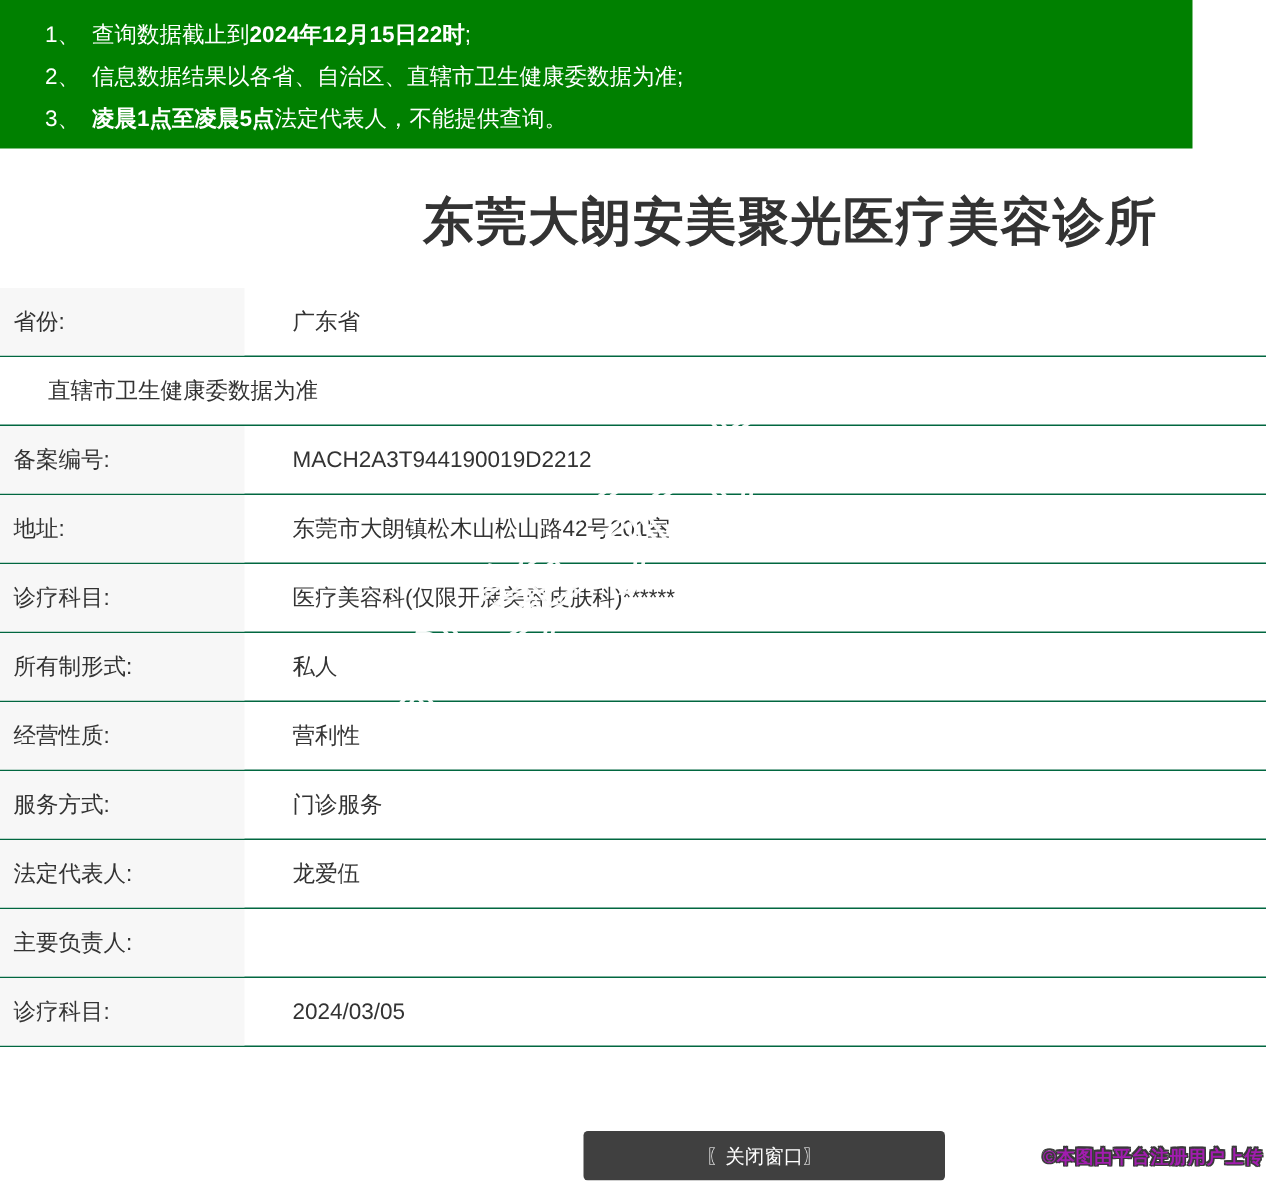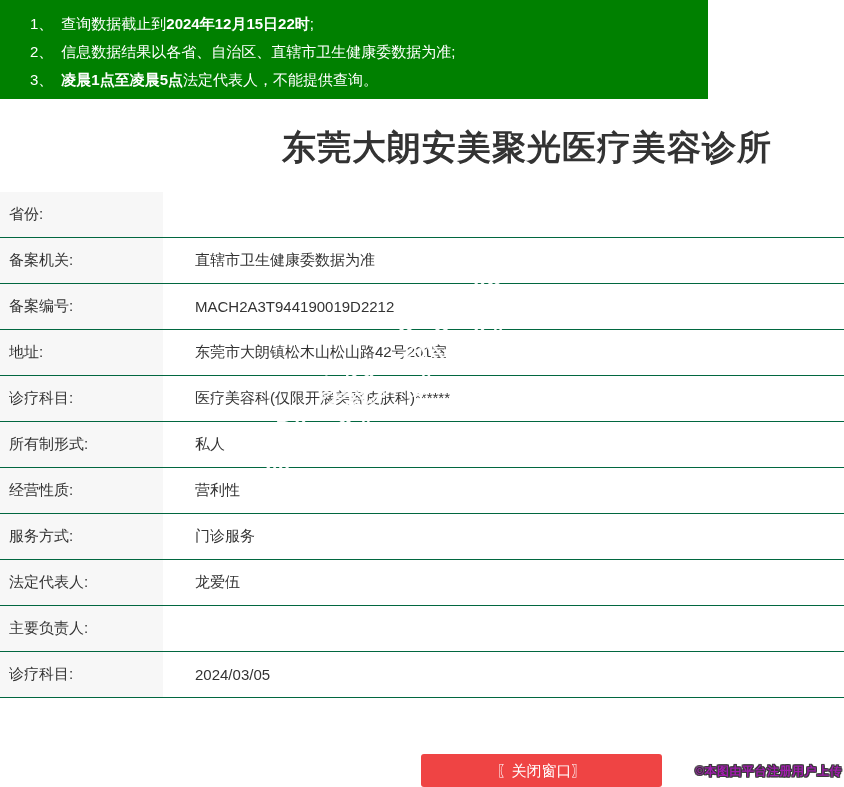--- a/index.html
+++ b/index.html
@@ -7,21 +7,21 @@
   body {
     position:relative;
     overflow:hidden;
     background:#ffffff;
     font-family:"Liberation Sans", sans-serif;
     color:#333333;
   }
 
   
   .notice-bar {
-    width:708px;
+    width:795px;
     height:99px;
     background:#008000;
     color:#ffffff;
     padding:10px 10px 0 30px;
     font-size:15px;
   }
   .notice-line { line-height:28px; white-space:nowrap; }
   .notice-num { display:inline-block; margin-right:8px; }
   .notice-bold { font-weight:bold; }
 
@@ -55,29 +55,29 @@
   }
   .record-row .cell-value {
     display:flex;
     align-items:center;
     padding-left:32px;
   }
 
   
   .close-btn {
     position:absolute;
-    left:421px;
+    left:389px;
     top:754px;
     width:241px;
     height:33px;
-    background:#ef4444;
+    background:#404040;
     border:none;
     border-radius:3px;
     color:#ffffff;
-    font-size:15px;
+    font-size:13px;
     line-height:31px;
     text-align:center;
     cursor:pointer;
     font-family:"Liberation Sans", sans-serif;
   }
 
   
   .copyright {
     position:absolute;
     right:2px;
@@ -115,23 +115,23 @@
   <div class="notice-line">
     <span class="notice-num">3、</span><span></span><span class="notice-bold">凌晨1点至凌晨5点</span><span>法定代表人，不能提供查询。</span>
   </div>
 </div>
 
 <h1 class="page-title">东莞大朗安美聚光医疗美容诊所</h1>
 
 <div class="record-table">
   <div class="record-row">
     <div class="cell-label">省份:</div>
+    <div class="cell-value">广东省</div>
   </div>
   <div class="record-row">
-    <div class="cell-label">备案机关:</div>
     <div class="cell-value">直辖市卫生健康委数据为准</div>
   </div>
   <div class="record-row">
     <div class="cell-label">备案编号:</div>
     <div class="cell-value">MACH2A3T944190019D2212</div>
   </div>
   <div class="record-row">
     <div class="cell-label">地址:</div>
     <div class="cell-value">东莞市大朗镇松木山松山路42号201室</div>
   </div>

